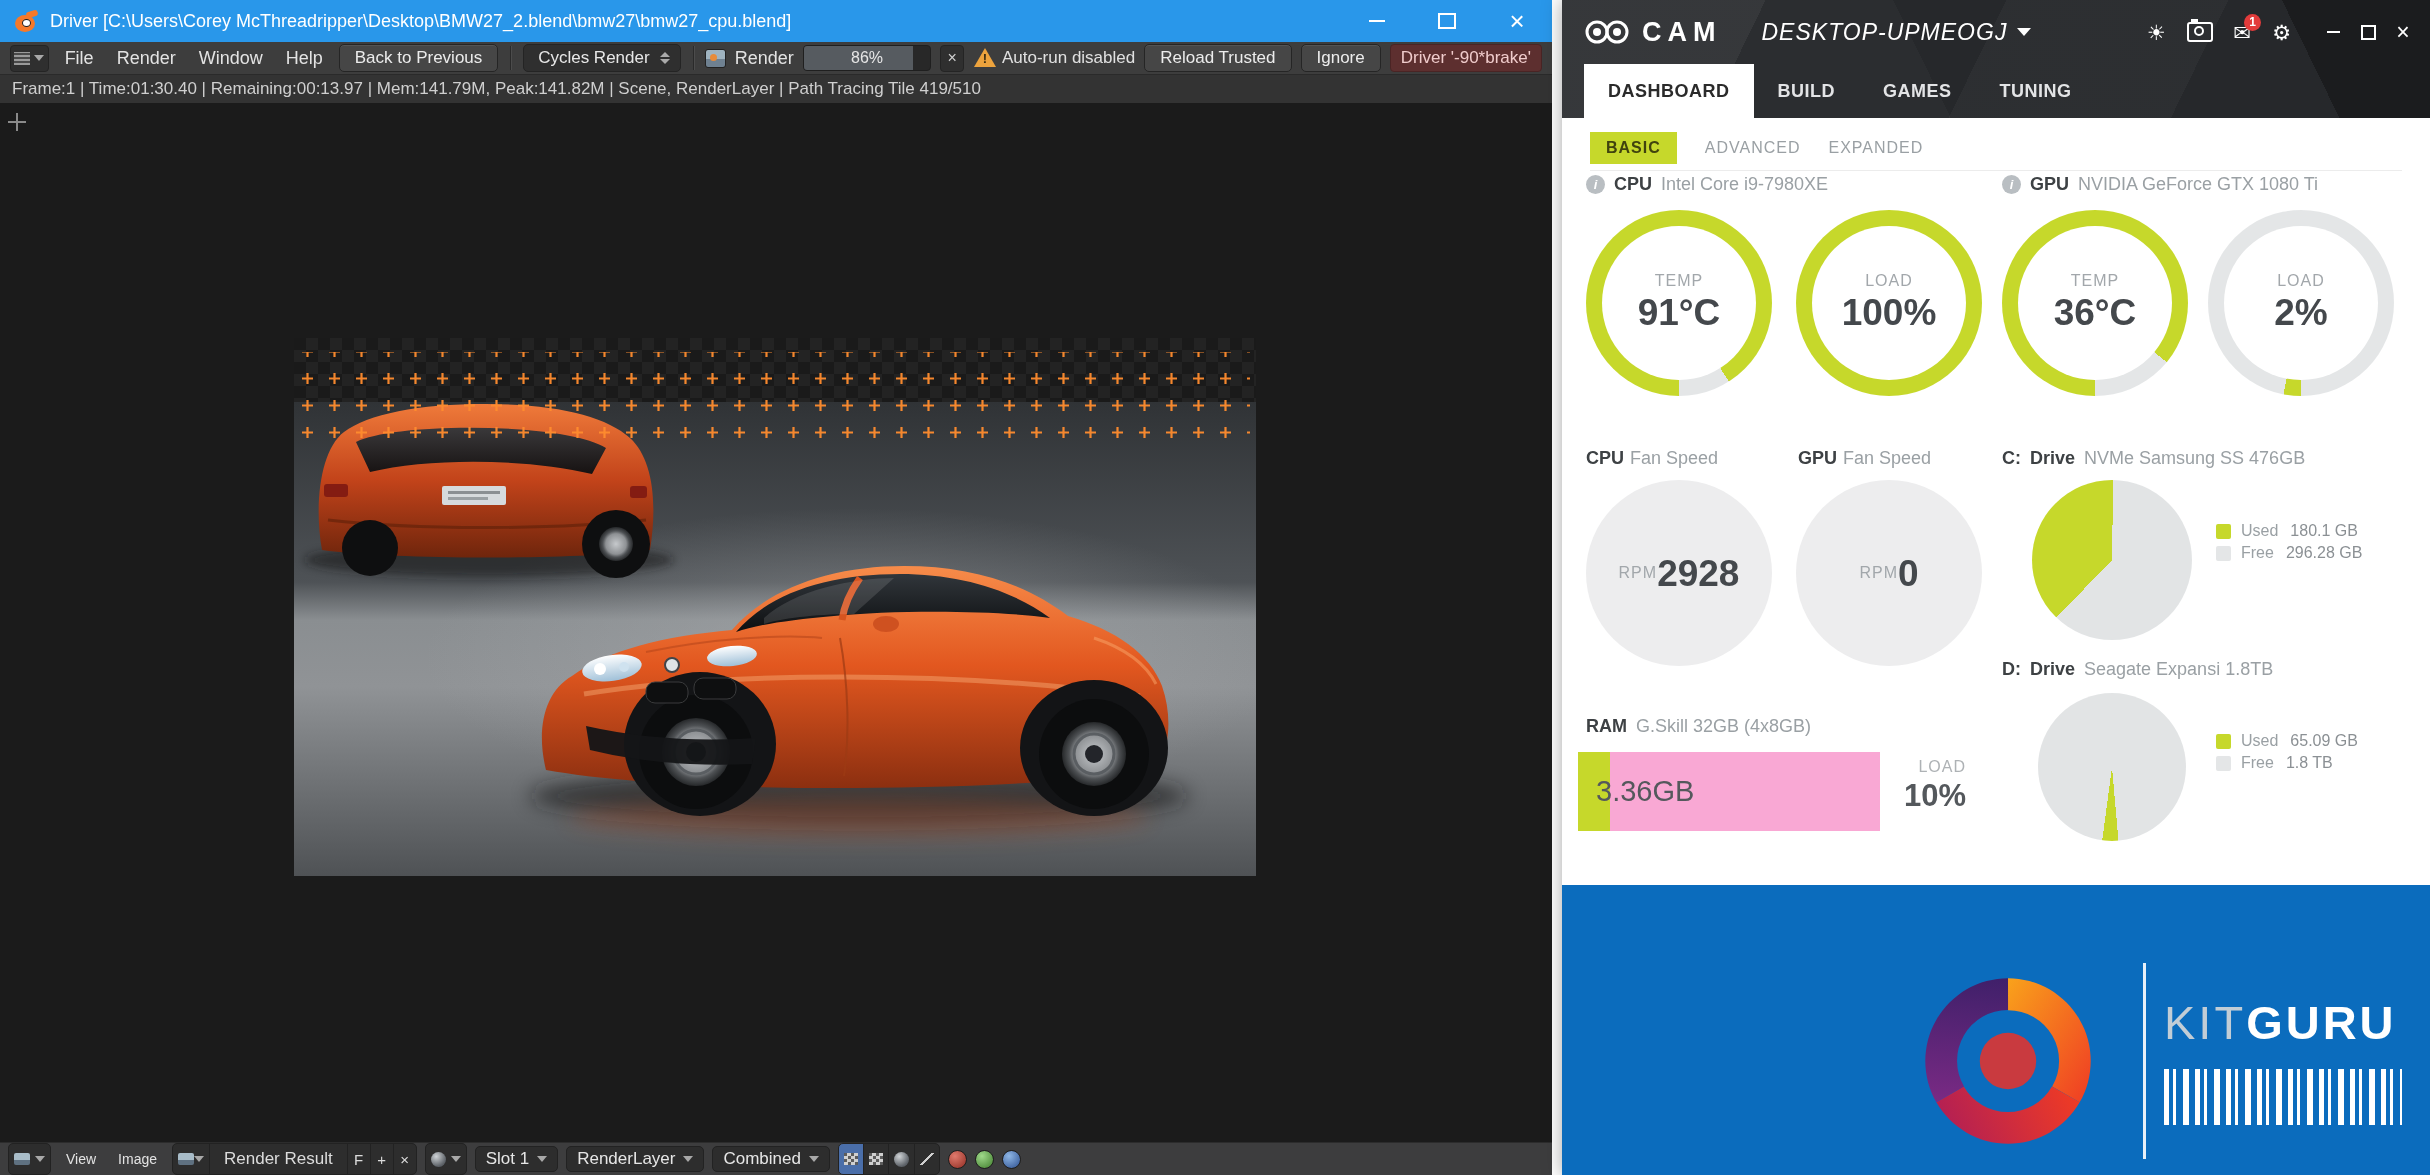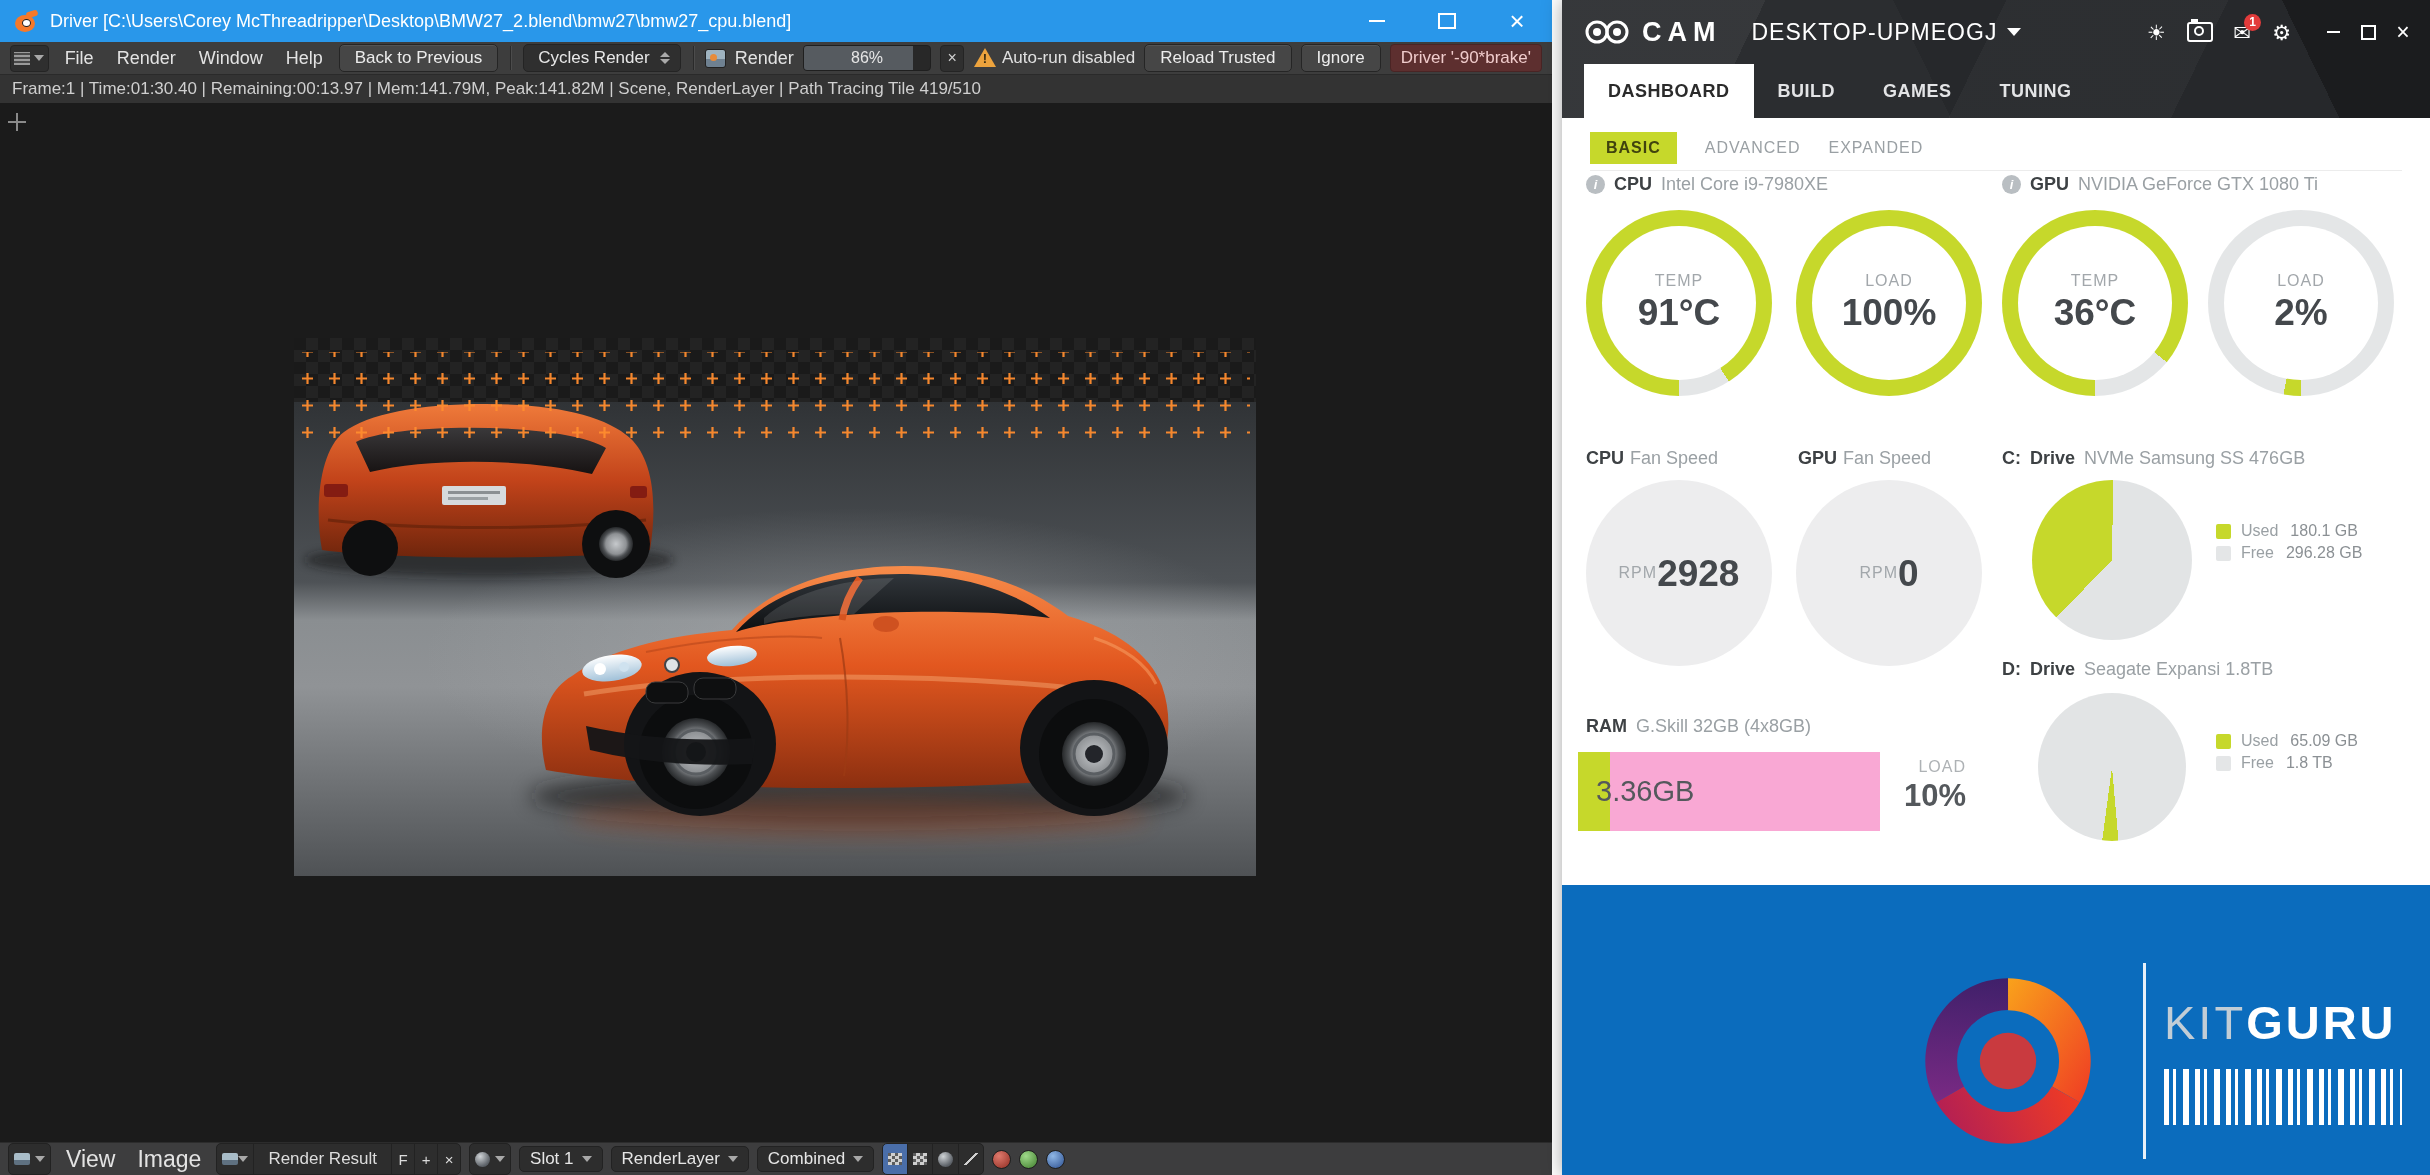--- a/index.html
+++ b/index.html
@@ -48,21 +48,21 @@
   .mb-driver{background:#5d2f2f;border:1px solid #4a2424;border-radius:4px;color:#f0cccc;font-size:17px;padding:3px 10px;}
   .bl-status{height:28px;background:#333333;border-top:1px solid #2a2a2a;display:flex;align-items:center;padding:0 12px;color:#cfcfcf;font-size:17px;}
   .bl-viewport{position:absolute;left:0;right:0;top:103px;bottom:32px;background:#1b1b1b;overflow:hidden;}
   .vp-cursor{position:absolute;left:8px;top:10px;width:18px;height:18px;}
   .vp-cursor:before{content:"";position:absolute;left:8px;top:0;width:2px;height:18px;background:#8a8a8a;}
   .vp-cursor:after{content:"";position:absolute;left:0;top:8px;width:18px;height:2px;background:#8a8a8a;}
   .render-area{position:absolute;left:294px;top:235px;width:962px;height:538px;}
   .render-area svg{display:block;}
   
   .bl-footer{position:absolute;left:0;right:0;bottom:0;height:32px;background:#3d3d3e;border-top:1px solid #2c2c2c;display:flex;align-items:center;gap:8px;padding:0 8px;white-space:nowrap;}
-  .ft-menu{color:#e3e3e3;font-size:23px;padding:2px 7px;}
+  .ft-menu{color:#e3e3e3;font-size:14px;padding:2px 7px;}
   .ft-widget{display:flex;align-items:center;gap:8px;background:#2d2d2d;border:1px solid #222;border-radius:5px;padding:2px 10px;color:#e6e6e6;font-size:17px;height:20px;}
   .ft-btn{background:#2d2d2d;border:1px solid #222;border-radius:5px;color:#dcdcdc;font-size:15px;height:32px;min-width:24px;display:flex;align-items:center;justify-content:center;padding:0 5px;box-sizing:border-box;}
   .db-ico{width:16px;height:12px;border-radius:2px;background:linear-gradient(180deg,#a8bcc8 0 55%,#5f7181 55%);}
   .sphere-ico{width:15px;height:15px;border-radius:50%;background:radial-gradient(circle at 35% 30%,#cfd3d6,#5b6066 70%);}
   .ft-group{display:flex;align-items:center;gap:0;}
   .ft-group .ft-btn{border-radius:0;margin-left:-1px;}
   .ft-group .ft-btn:first-child{border-radius:5px 0 0 5px;margin-left:0;}
   .ft-group .ft-btn:last-child{border-radius:0 5px 5px 0;}
   .tg-pressed{background:#4a6ea9;}
   .checker-ico{width:14px;height:12px;background:repeating-conic-gradient(#cfcfcf 0 25%,#5c5c5c 0 50%) 0 0/7px 6px;}
@@ -72,21 +72,21 @@
   .dot-green{background:radial-gradient(circle at 35% 30%,#9fd98a,#3f7d2c);}
   .dot-blue{background:radial-gradient(circle at 35% 30%,#8fb7e6,#2c4f8f);}
   
   .cam{position:absolute;left:1562px;top:0;width:868px;height:1175px;background:#fff;box-shadow:0 0 18px rgba(0,0,0,.35);}
   .cam-top{position:absolute;left:0;right:0;top:0;height:118px;background-color:#26282b;
     background-image:
       linear-gradient(116deg, rgba(255,255,255,.05) 0 22%, transparent 22% 48%, rgba(255,255,255,.03) 48% 72%, transparent 72%),
       linear-gradient(244deg, rgba(0,0,0,.30) 0 16%, transparent 16% 58%, rgba(255,255,255,.025) 58%);}
   .cam-header{height:64px;display:flex;align-items:center;padding:0 16px 0 22px;}
   .cam-wordmark{color:#fff;font-size:27px;font-weight:bold;letter-spacing:6px;margin-left:12px;}
-  .cam-host{margin-left:30px;font-size:23px;color:#fff;letter-spacing:1px;display:flex;align-items:center;gap:10px;}
+  .cam-host{margin-left:40px;font-size:23px;color:#fff;letter-spacing:1px;display:flex;align-items:center;gap:10px;font-style:italic;}
   .caret-down{width:0;height:0;border-left:7px solid transparent;border-right:7px solid transparent;border-top:8px solid #fff;}
   .cam-hicons{margin-left:auto;display:flex;align-items:center;gap:21px;color:#fff;}
   .hicon{font-size:21px;line-height:1;position:relative;}
   .cam-camera{width:22px;height:16px;border:2px solid #fff;border-radius:3px;position:relative;}
   .cam-camera:before{content:"";position:absolute;left:5px;top:2px;width:6px;height:6px;border:2px solid #fff;border-radius:50%;}
   .cam-camera:after{content:"";position:absolute;left:2px;top:-5px;width:7px;height:3px;background:#fff;}
   .badge{position:absolute;top:-8px;right:-10px;width:17px;height:17px;border-radius:50%;background:#e23b3b;color:#fff;font-size:12px;font-weight:bold;display:flex;align-items:center;justify-content:center;}
   .cam-winctl{display:flex;align-items:center;gap:13px;margin-left:10px;}
   .cw-btn{color:#fff;display:flex;align-items:center;justify-content:center;width:22px;height:22px;}
   .cw-min{width:13px;height:2px;background:#fff;}

